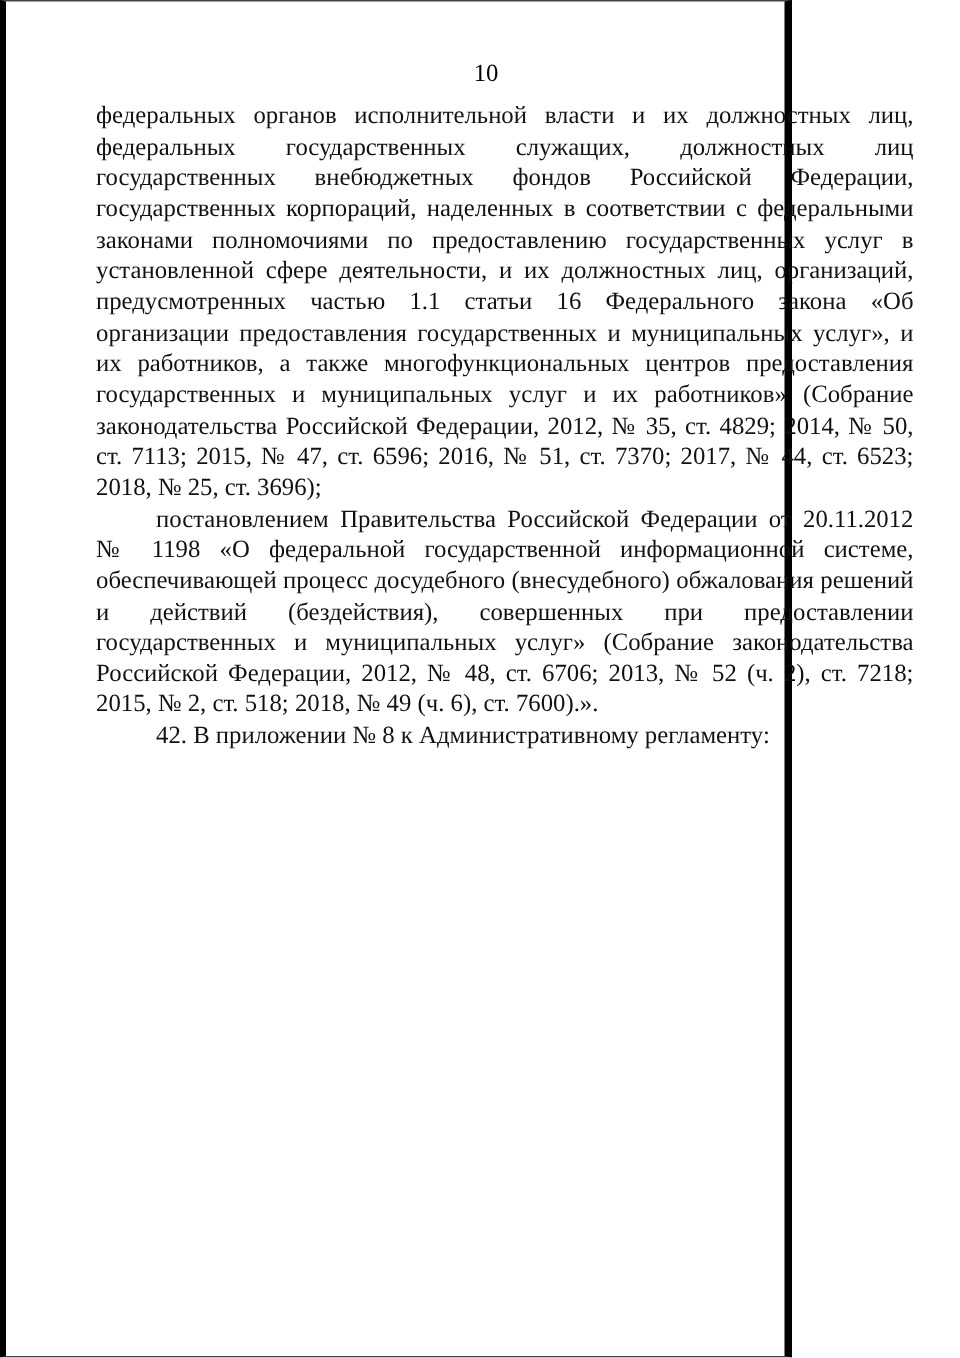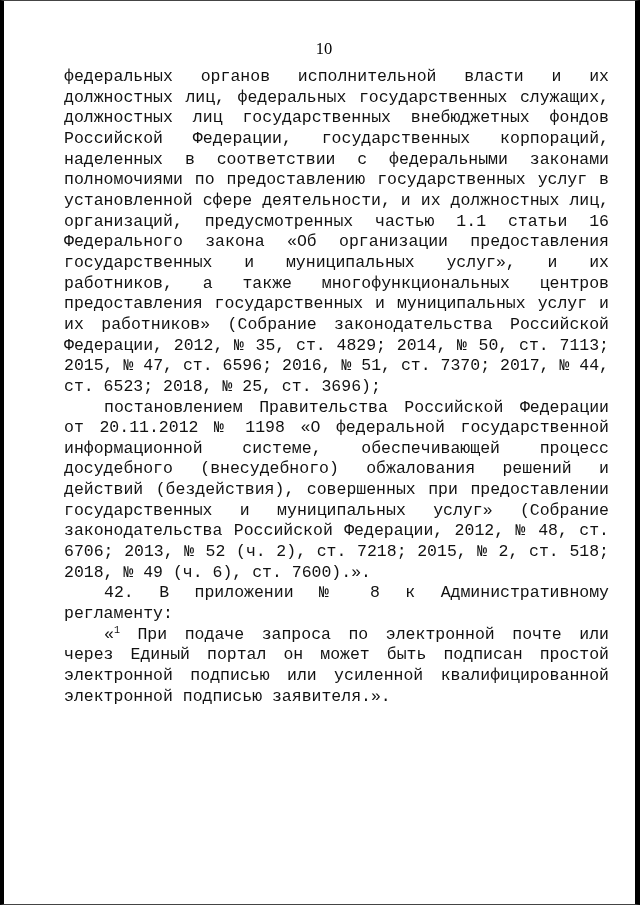--- a/index.html
+++ b/index.html
@@ -1,42 +1,41 @@
 <!DOCTYPE html>
 <html><head>
   <meta charset="utf-8">
   <style>
     html, body { margin: 0; padding: 0; background: #ffffff; }
     body { width: 640px; height: 905px; position: relative; overflow: hidden; }
     .page {
-      position: absolute; left: 0; top: 0; width: 640px; height: 905px;
+      position: absolute; left: 0; top: 0; width: 528px; height: 905px;
       background: #ffffff;
       box-sizing: border-box;
       border-left: 4px solid #000;
       border-right: 5px solid #000;
       border-top: 1px solid #444;
       border-bottom: 1px solid #444;
     }
     .page-number {
       position: absolute; top: 38px; left: 0; width: 640px; text-align: center;
       font-family: "Liberation Serif", serif; font-size: 16.5px; color: #000;
     }
     .text {
       position: absolute; left: 60px; top: 66px; width: 545px;
-      font-family: Liberation Mono, monospace; font-size: 16.5px; line-height: 20.65px;
+      font-family: Liberation Serif, serif; font-size: 16.5px; line-height: 20.65px;
       color: #111; text-align: justify;
     }
     .text p { margin: 0; }
     .indent { text-indent: 40px; }
     sup { font-size: 10px; line-height: 0; vertical-align: 6px; }
   </style>
 </head>
 <body>
 
 <div class="page">
   <div class="page-number">10</div>
   <div class="text">
     <p>федеральных органов исполнительной власти и их должностных лиц, федеральных государственных служащих, должностных лиц государственных внебюджетных фондов Российской Федерации, государственных корпораций, наделенных в соответствии с федеральными законами полномочиями по предоставлению государственных услуг в установленной сфере деятельности, и их должностных лиц, организаций, предусмотренных частью 1.1 статьи 16 Федерального закона «Об организации предоставления государственных и муниципальных услуг», и их работников, а также многофункциональных центров предоставления государственных и муниципальных услуг и их работников» (Собрание законодательства Российской Федерации, 2012, № 35, ст. 4829; 2014, № 50, ст. 7113; 2015, № 47, ст. 6596; 2016, № 51, ст. 7370; 2017, № 44, ст. 6523; 2018, № 25, ст. 3696);</p>
     <p class="indent">постановлением Правительства Российской Федерации от 20.11.2012 № 1198 «О федеральной государственной информационной системе, обеспечивающей процесс досудебного (внесудебного) обжалования решений и действий (бездействия), совершенных при предоставлении государственных и муниципальных услуг» (Собрание законодательства Российской Федерации, 2012, № 48, ст. 6706; 2013, № 52 (ч. 2), ст. 7218; 2015, № 2, ст. 518; 2018, № 49 (ч. 6), ст. 7600).».</p>
     <p class="indent">42. В приложении № 8 к Административному регламенту:</p>
-    <p class="indent"><span>«</span><sup>1</sup><span> При подаче запроса по электронной почте или через Единый портал он может быть подписан простой электронной подписью или усиленной квалифицированной электронной подписью заявителя.».</span></p>
   </div>
 </div>
 
 </body></html>

